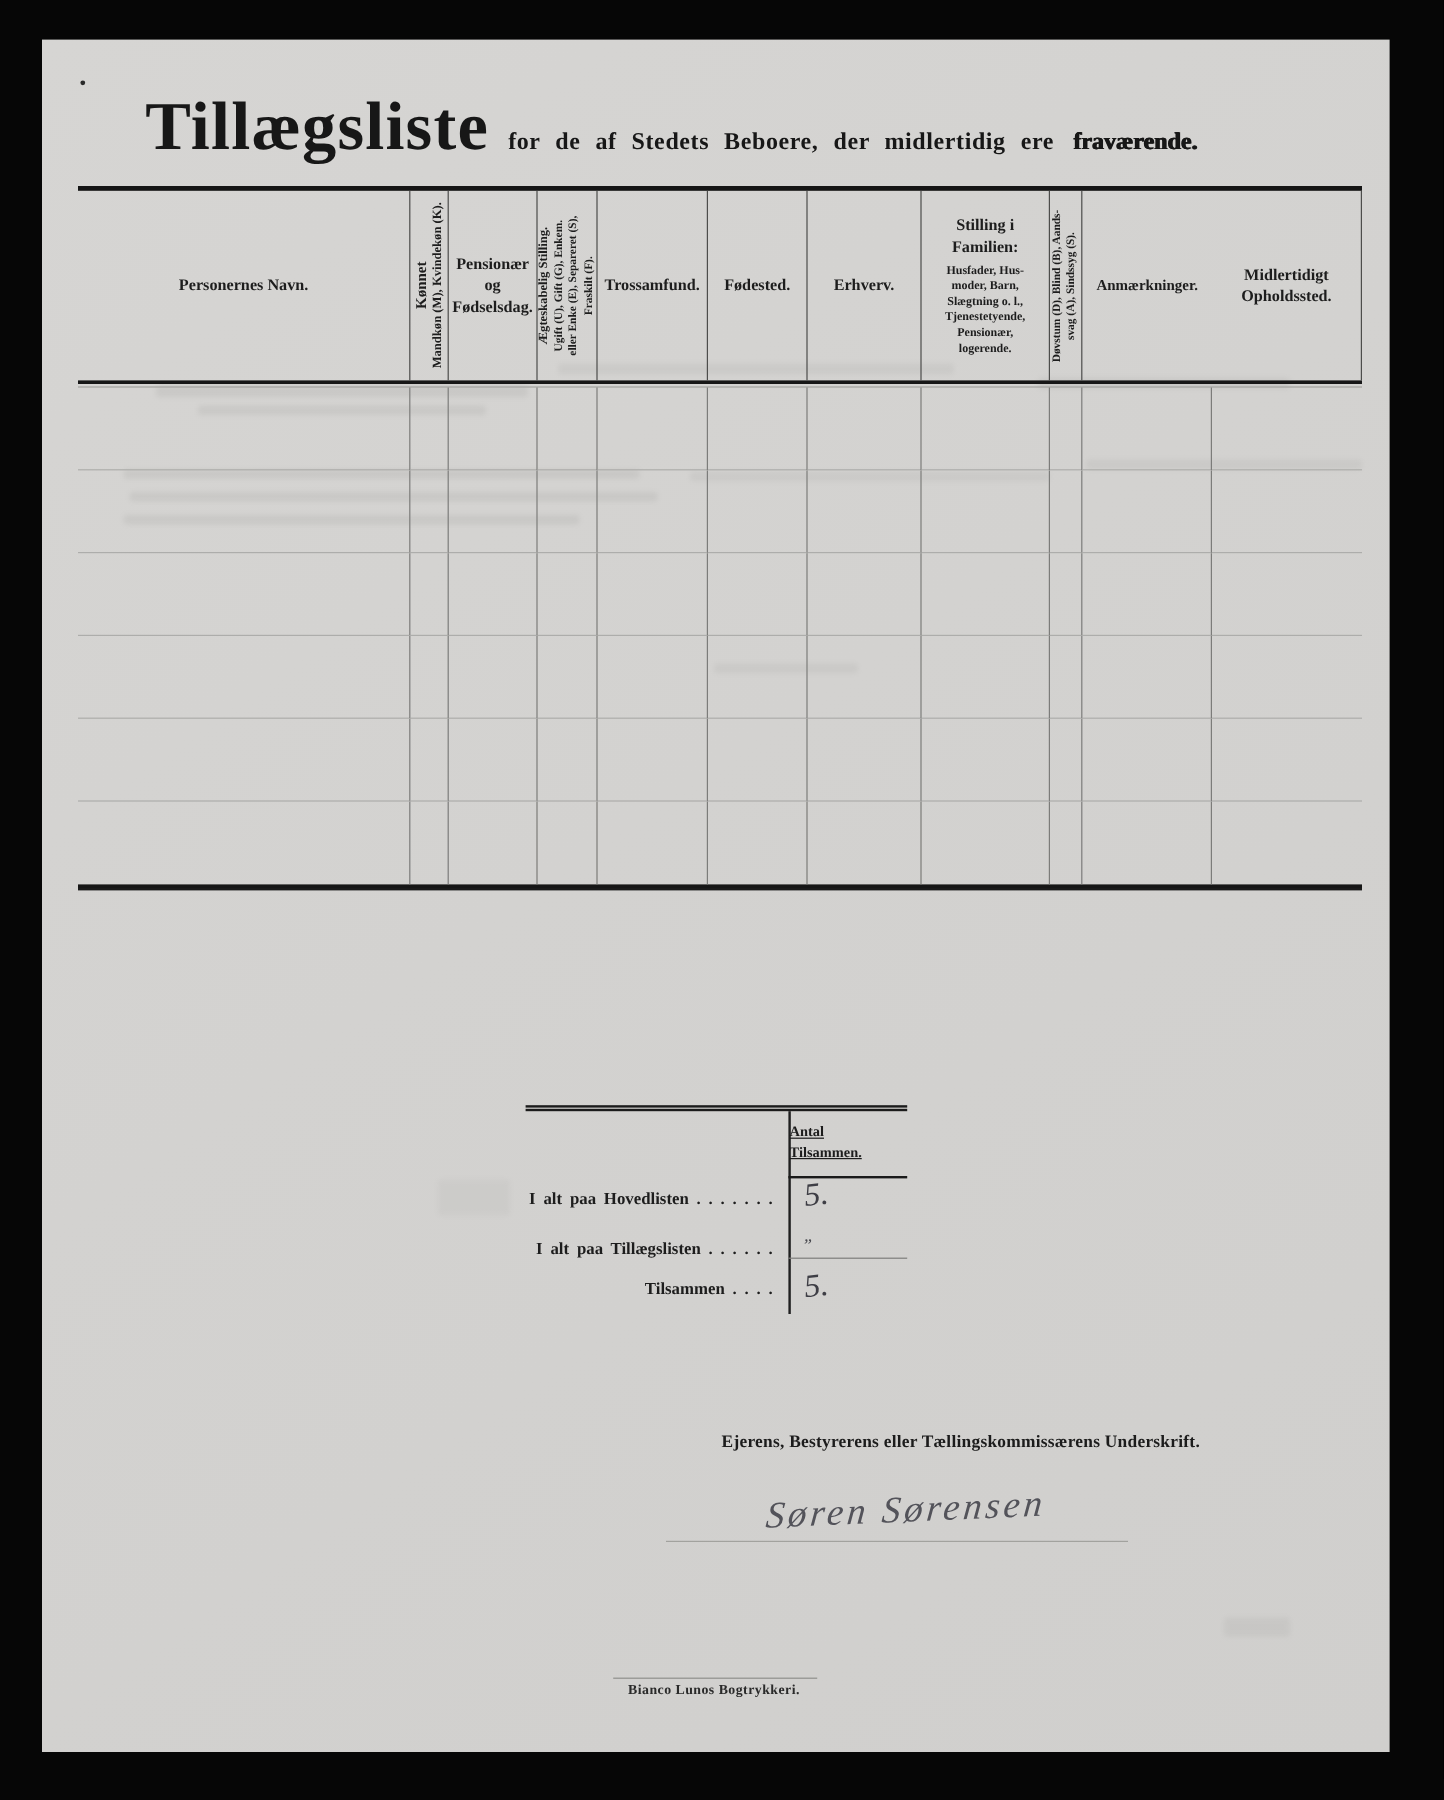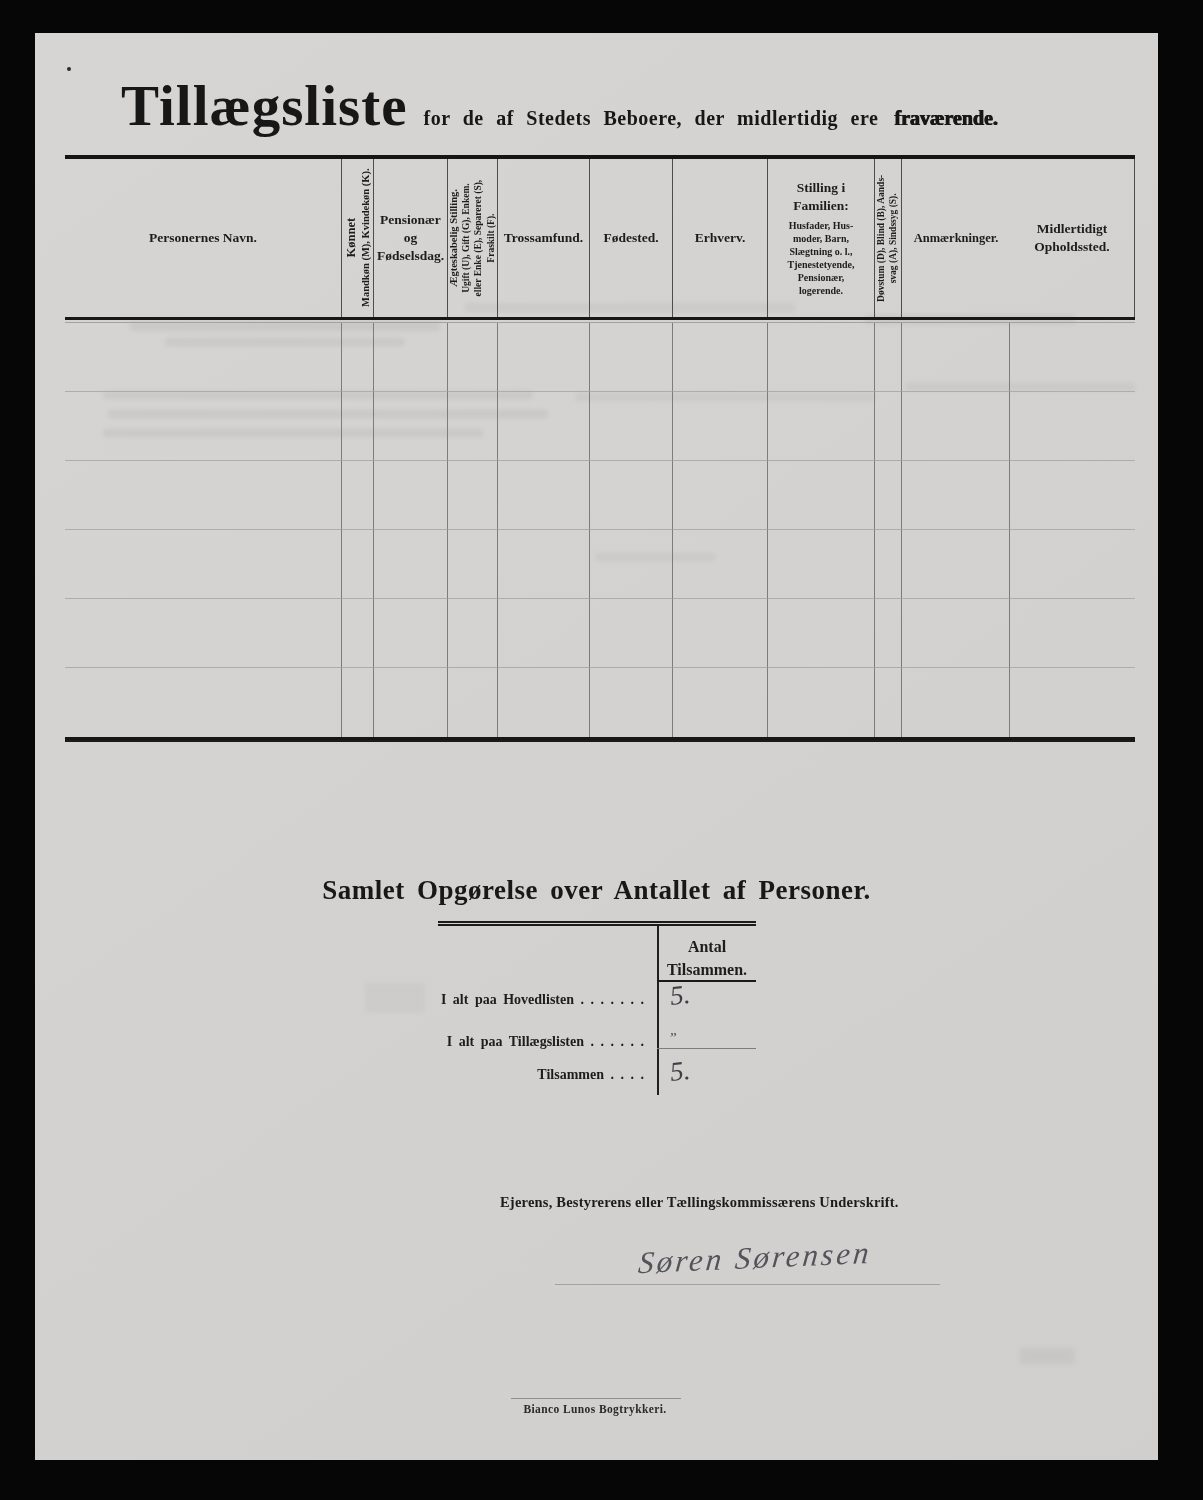--- a/index.html
+++ b/index.html
@@ -42,29 +42,29 @@
   .bcell.bottom { border-bottom:none; }
   .bottom-rule { height:3px; border-top:3px solid #161616; border-bottom:2px solid #1a1a1a; }
 
   
   .ghost { position:absolute; background:#82827f; opacity:0.13; filter:blur(2.2px); border-radius:3px; }
 
   
   .sum-heading { position:absolute; top:842px; left:0; width:100%; text-align:center; font-size:27px; font-weight:bold; letter-spacing:0.5px; word-spacing:5px; color:#181818; }
   .sum-table { position:absolute; left:403px; top:888px; width:318px; height:174px; border-top:5px double #1b1b1b; }
   .sum-v { position:absolute; left:219px; top:0; bottom:0; width:1.5px; background:#1f1f1f; }
-  .sum-colhead { position:absolute; left:220px; right:0; top:9px; text-align:center; font-size:16px; font-weight:bold; line-height:1.45; color:#1d1d1d; }
+  .sum-colhead { position:absolute; left:220px; right:0; top:9px; font-size:12px; font-weight:bold; line-height:1.45; color:#1d1d1d;text-decoration:underline; }
   .sum-line1 { position:absolute; left:219px; width:99px; top:54px; height:2px; background:#1a1a1a; }
   .sum-line2 { position:absolute; left:219px; width:99px; top:122px; height:1px; background:#7d7d7b; }
   .sum-label { position:absolute; left:0; width:206px; text-align:right; font-size:14px; font-weight:bold; word-spacing:3px; color:#1d1d1d; white-space:nowrap; }
   .sum-val { position:absolute; left:232px; font-style:italic; font-size:27px; color:#3e3e45; transform:rotate(-6deg); }
   .sum-val.ditto { font-size:15px; transform:none; color:#4a4a50; }
 
   
-  .sig-label { position:absolute; top:1161px; left:465px; width:500px; text-align:left; font-size:14.5px; font-weight:bold; letter-spacing:0.2px; color:#1c1c1c; }
+  .sig-label { position:absolute; top:1161px; left:465px; width:500px; text-align:right; font-size:14.5px; font-weight:bold; letter-spacing:0.2px; color:#1c1c1c; }
   .sig-name { position:absolute; top:1207px; left:575px; width:290px; text-align:center; font-style:italic; font-size:31px; letter-spacing:3px; color:#53535a; transform:rotate(-2.5deg) skewX(-8deg); }
   .sig-line { position:absolute; top:1251px; left:520px; width:385px; height:1px; background:#a2a29e; }
 
   
   .footer-line { position:absolute; top:1365px; left:476px; width:170px; height:1px; background:#8f8f8c; }
   .footer-text { position:absolute; top:1370px; left:400px; width:320px; text-align:center; font-size:11.5px; font-weight:bold; letter-spacing:0.4px; color:#2a2a2a; }
 </style>
 </head>
 <body>
 
@@ -235,21 +235,20 @@
           <div class="bcell bottom"></div>
           <div class="bcell bottom"></div>
           <div class="bcell bottom"></div>
           <div class="bcell bottom"></div>
           <div class="bcell bottom"></div>
           <div class="bcell last bottom"></div>
         </div>
       <div class="bottom-rule"></div>
     </div>
 
-    <div class="sum-heading">Samlet Opgørelse over Antallet af Personer.</div>
 
     <div class="sum-table">
       <div class="sum-v"></div>
       <div class="sum-colhead">
         <span style="display:block">Antal</span>
         <span style="display:block">Tilsammen.</span>
       </div>
       <div class="sum-line1"></div>
       <div class="sum-line2"></div>
 

